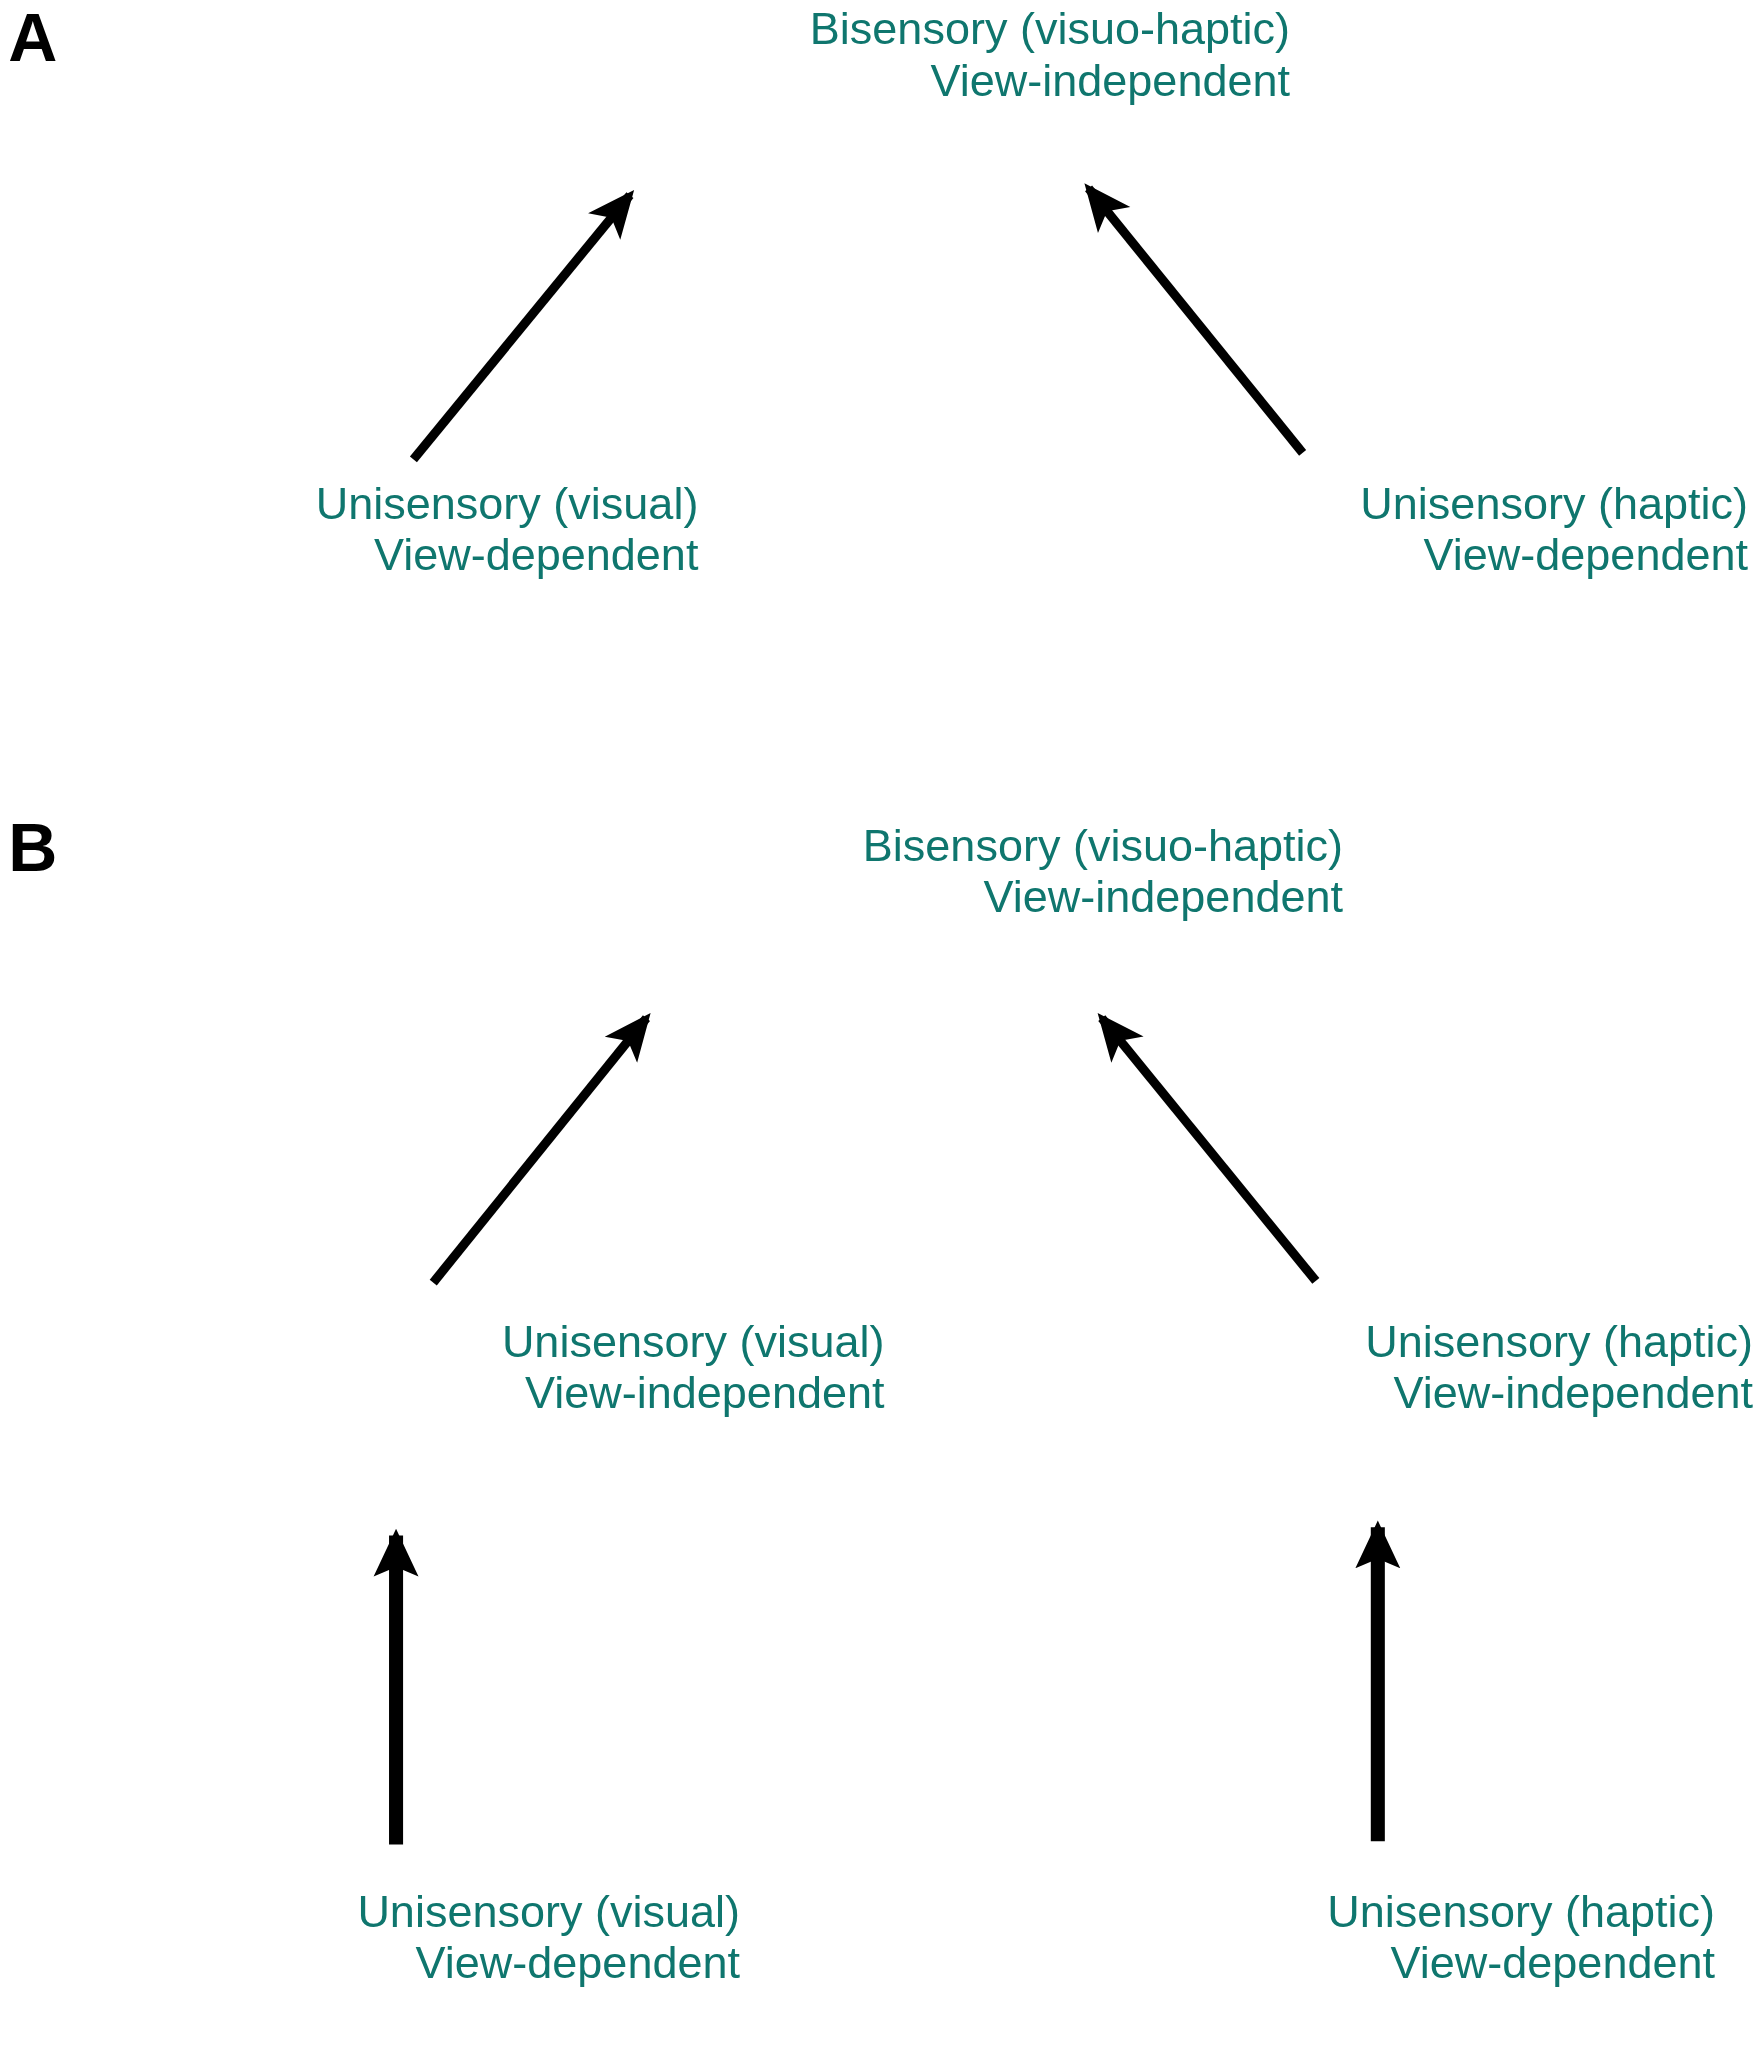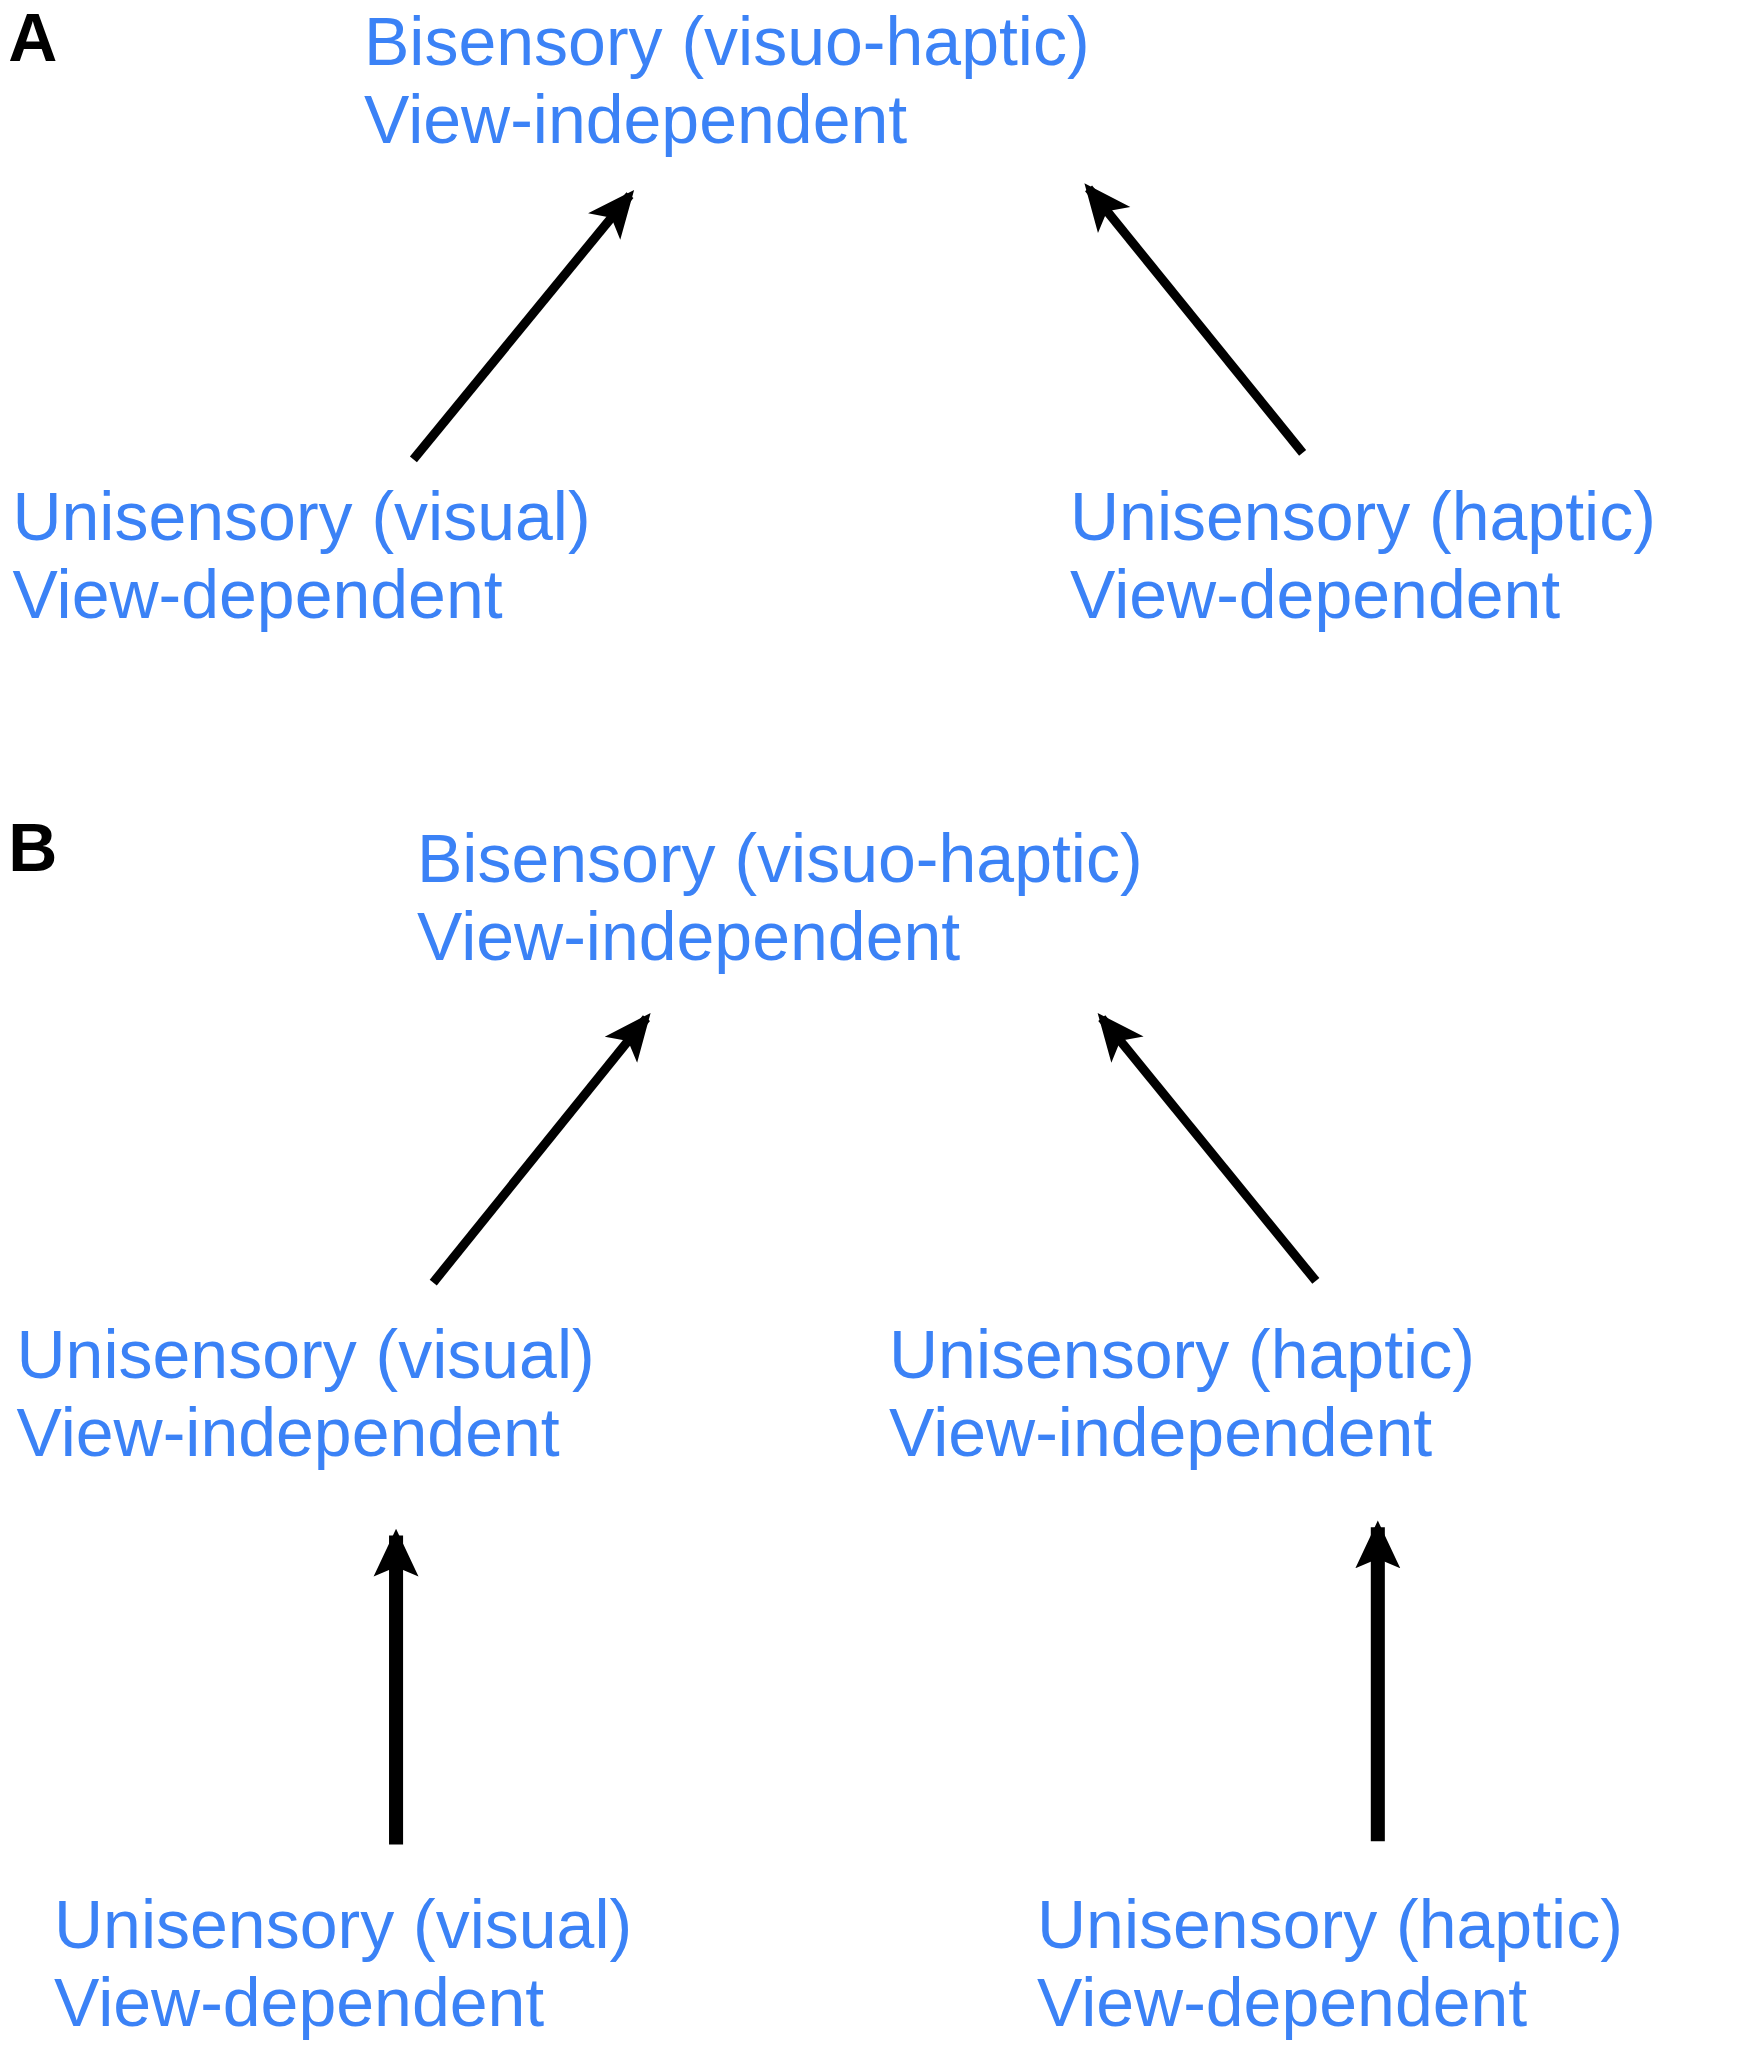--- a/index.html
+++ b/index.html
@@ -19,25 +19,25 @@
   .panel-letter {
     position: absolute;
     font-weight: bold;
     font-size: 68px;
     line-height: 1;
     letter-spacing: -0.8px;
     color: #000000;
   }
   .node {
     position: absolute;
-    text-align: left;
-    font-size: 68px;
+    text-align: right;
+    font-size: 45px;
     line-height: 1.14;
     font-weight: 400;
-    color: #3b82f6;
+    color: #0f766e;
     white-space: nowrap;
   }
   .node .line {
     display: block;
   }
   svg.arrows {
     position: absolute;
     left: 0;
     top: 0;
     width: 1759px;

